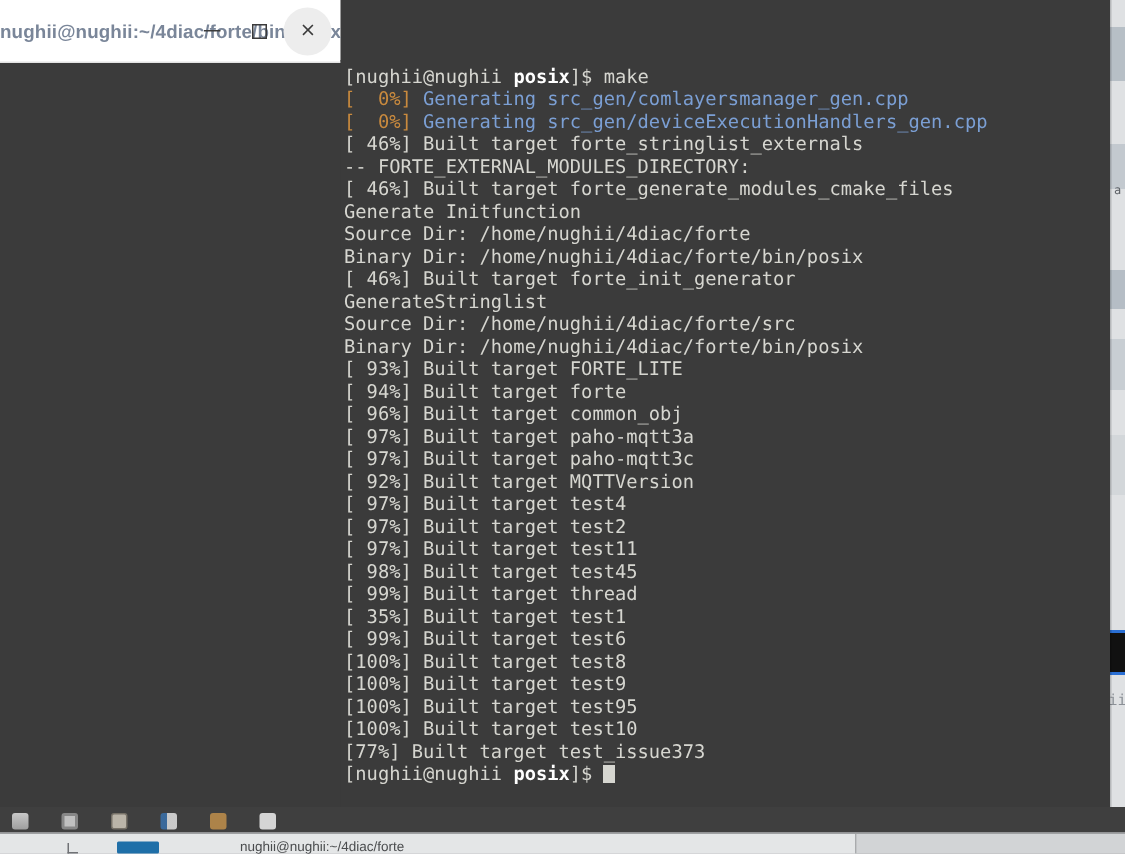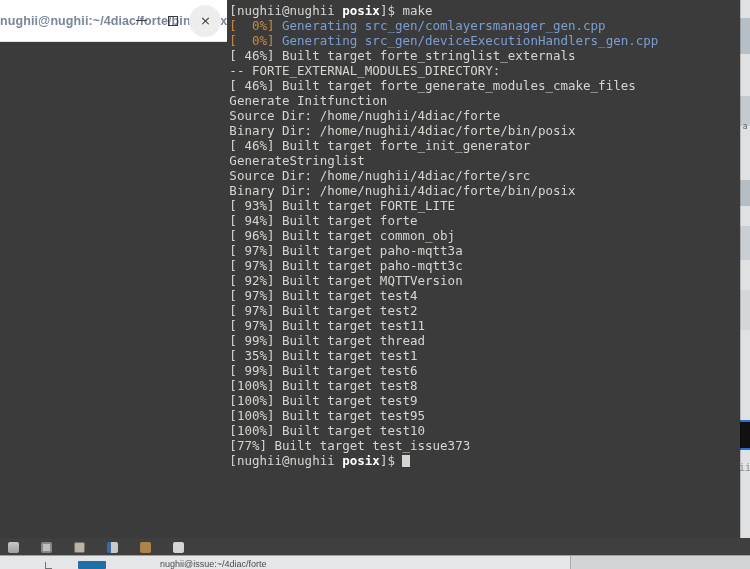--- a/index.html
+++ b/index.html
@@ -200,20 +200,21 @@
     color: #3b3b3b;
   }
 
   
   #terminal-body {
     flex: 1 1 auto;
     position: relative;
     background: #3b3b3b;
     padding: 3px 4px 0 2px;
     overflow: hidden;
+    margin-top: 40px;
   }
   .tline {
     font-family: "DejaVu Sans Mono", monospace;
     font-size: 12.5px;
     line-height: 14.98px;
     white-space: pre;
     color: #d6d6d0;
     letter-spacing: 0;
   }
   .c-default { color: #d6d6d0; }
@@ -279,20 +280,21 @@
         <div class="tline"><span class="c-default">Binary Dir: /home/nughii/4diac/forte/bin/posix</span></div>
         <div class="tline"><span class="c-default">[ 93%] Built target FORTE_LITE</span></div>
         <div class="tline"><span class="c-default">[ 94%] Built target forte</span></div>
         <div class="tline"><span class="c-default">[ 96%] Built target common_obj</span></div>
         <div class="tline"><span class="c-default">[ 97%] Built target paho-mqtt3a</span></div>
         <div class="tline"><span class="c-default">[ 97%] Built target paho-mqtt3c</span></div>
         <div class="tline"><span class="c-default">[ 92%] Built target MQTTVersion</span></div>
         <div class="tline"><span class="c-default">[ 97%] Built target test4</span></div>
         <div class="tline"><span class="c-default">[ 97%] Built target test2</span></div>
         <div class="tline"><span class="c-default">[ 97%] Built target test11</span></div>
+        <div class="tline"><span class="c-default">[ 98%] Built target test45</span></div>
         <div class="tline"><span class="c-default">[ 99%] Built target thread</span></div>
         <div class="tline"><span class="c-default">[ 35%] Built target test1</span></div>
         <div class="tline"><span class="c-default">[ 99%] Built target test6</span></div>
         <div class="tline"><span class="c-default">[100%] Built target test8</span></div>
         <div class="tline"><span class="c-default">[100%] Built target test9</span></div>
         <div class="tline"><span class="c-default">[100%] Built target test95</span></div>
         <div class="tline"><span class="c-default">[100%] Built target test10</span></div>
         <div class="tline"><span class="c-default">[77%] Built target test_issue373</span></div>
         <div class="tline"><span class="c-user">[nughii@nughii </span><span class="c-host">posix</span><span class="c-user">]$ </span><span class="cursor"></span></div>
       </div>
@@ -307,16 +309,16 @@
       <div class="dock-icon di-doc"></div>
       <div class="dock-icon di-term"></div>
       <div class="dock-icon di-white"></div>
     </div>
   </div>
 
   <div id="bottom-window">
     <div class="bw-panel"></div>
     <div class="bw-tick"></div>
     <div class="bw-folder"></div>
-    <div class="bw-text">nughii@issue:~/4diac/forte</div>
+    <div class="bw-text">nughii@nughii:~/4diac/forte</div>
   </div>
 
 </div>
 
 </body></html>

